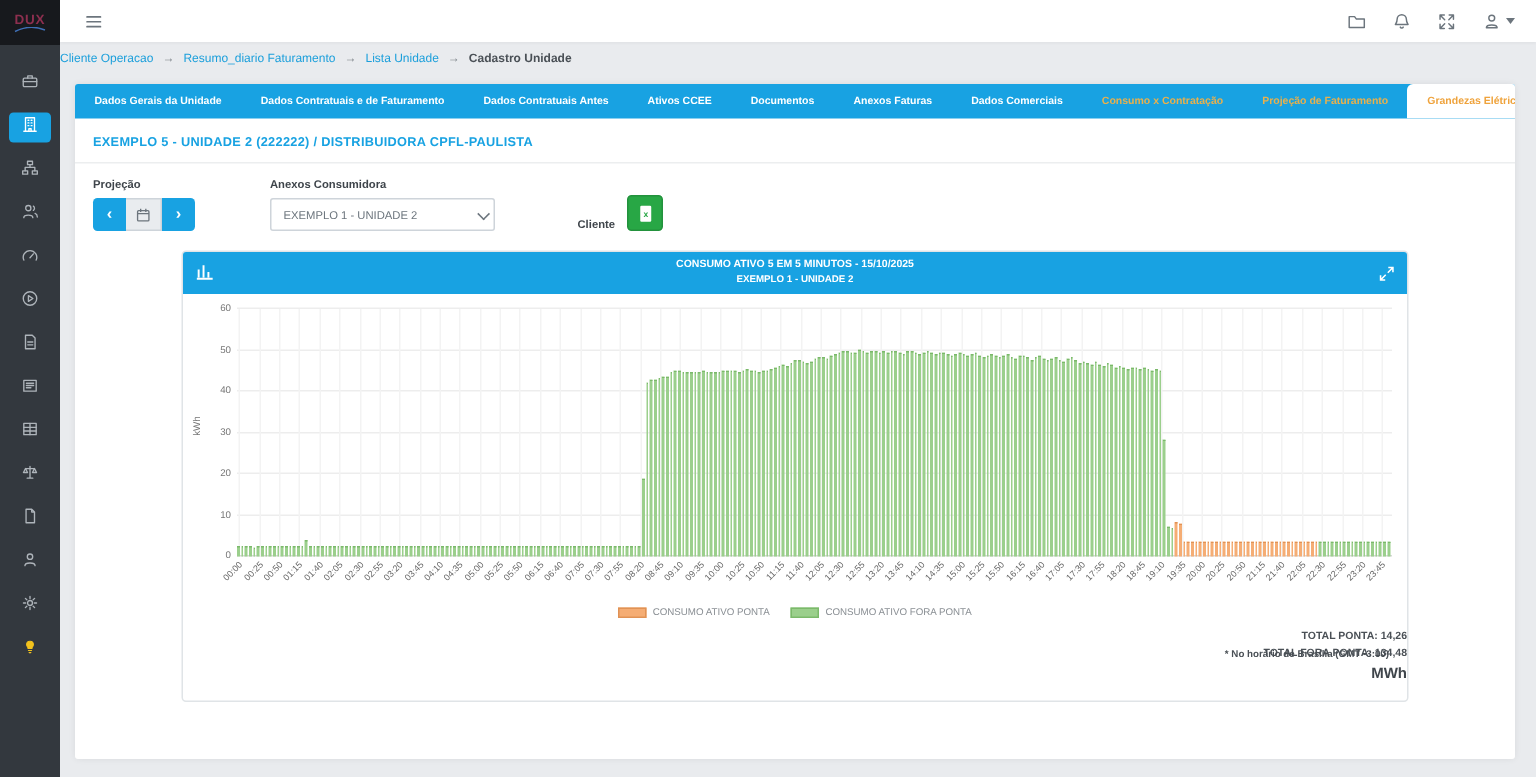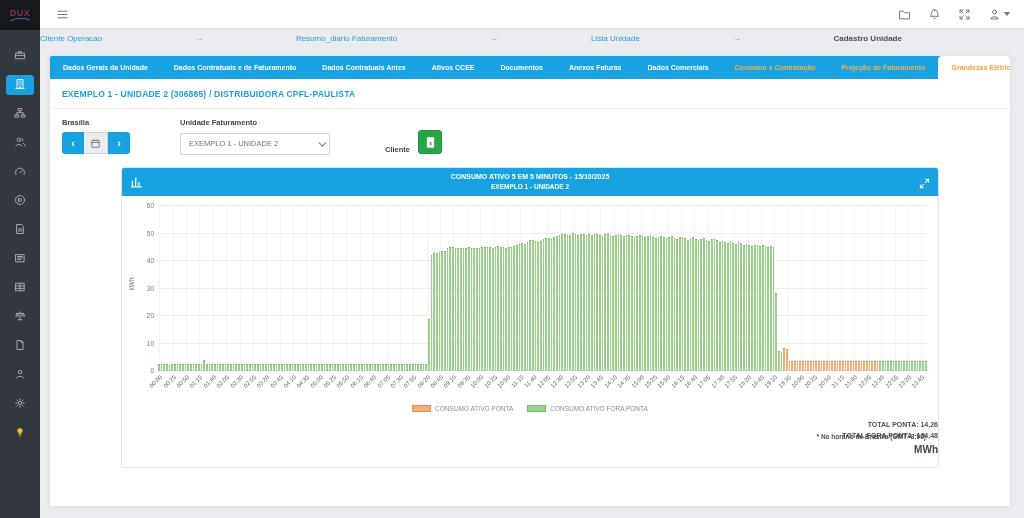--- a/index.html
+++ b/index.html
@@ -18,21 +18,21 @@
   .side-item.active { background:#18a2e2; color:#fff; }
 
   
   .topbar { position:absolute; left:40px; top:0; width:984px; height:28px; background:#fff; display:flex; align-items:center; padding:0 14px 0 16px; box-shadow:0 1px 2px rgba(0,0,0,.04); }
   .hamburger { color:#6c757d; cursor:pointer; display:flex; align-items:center; }
   .top-icons { margin-left:auto; display:flex; align-items:center; gap:17px; color:#6c757d; }
   .top-icon { cursor:pointer; display:flex; align-items:center; gap:3px; }
   .caret-down { width:0; height:0; border-left:3px solid transparent; border-right:3px solid transparent; border-top:4px solid #6c757d; display:inline-block; }
 
   
-  .breadcrumb { position:absolute; left:40px; top:34px; width:880px; display:flex; justify-content:space-between; align-items:center; gap:6px; padding-right:18px; font-size:8px; }
+  .breadcrumb { position:absolute; left:40px; top:34px; width:880px; display:flex; justify-content:flex-start; align-items:center; gap:6px; padding-right:18px; font-size:8px; }
   .crumb { color:#1b9fdb; cursor:pointer; }
   .crumb.current { color:#4a5056; font-weight:bold; cursor:default; }
   .crumb-sep { color:#7a8187; font-size:8px; }
 
   
   .card { position:absolute; left:50px; top:56px; width:960px; height:450px; background:#fff; box-shadow:0 0 5px rgba(0,0,0,.07); border-radius:2px; }
 
   .tabbar { display:flex; background:#18a2e2; height:23px; align-items:stretch; border-radius:2px 2px 0 0; overflow:hidden; }
   .tab { display:flex; align-items:center; padding:0 13px; font-size:7px; font-weight:bold; color:#fff; cursor:pointer; white-space:nowrap; }
   .tab.highlight { color:#e9b04c; }
@@ -243,40 +243,40 @@
         <div class="tab">Ativos CCEE</div>
         <div class="tab">Documentos</div>
         <div class="tab">Anexos Faturas</div>
         <div class="tab">Dados Comerciais</div>
         <div class="tab highlight">Consumo x Contratação</div>
         <div class="tab highlight">Projeção de Faturamento</div>
         <div class="tab active">Grandezas Elétricas</div>
       </div>
 
     <div class="card-body">
-      <h1 class="page-title">EXEMPLO 1 - UNIDADE 2 (306885) / DISTRIBUIDORA CPFL-PAULISTA</h1>
+      <h1 class="page-title">EXEMPLO 5 - UNIDADE 2 (222222) / DISTRIBUIDORA CPFL-PAULISTA</h1>
       <hr class="title-rule">
 
       <div class="filters">
         <div class="fgroup">
-          <span class="flabel">Brasília</span>
+          <span class="flabel">Projeção</span>
           <div class="period-group">
             <button class="nav-btn prev">‹</button>
             <span class="cal-addon">
               <svg viewBox="0 0 16 16" width="11" height="11" fill="none" stroke="currentColor" stroke-width="1.3">
                   <rect x="2.5" y="3.5" width="11" height="10" rx="1"></rect>
                   <path d="M2.5 6.5h11M5.5 1.8v3M10.5 1.8v3"></path>
                 </svg>
             </span>
             <button class="nav-btn next">›</button>
           </div>
         </div>
         <div class="gap1"></div>
         <div class="fgroup">
-          <span class="flabel">Unidade Faturamento</span>
+          <span class="flabel">Anexos Consumidora</span>
           <div class="selectwrap" style="width:150px">
             <select id="sel-unidade"><option>EXEMPLO 1 - UNIDADE 2</option></select>
           </div>
         </div>
         <div class="gap2"></div>
         <div class="fgroup">
           <span class="flabel">Cliente</span>
         </div>
         <div class="gap3"></div>
         <button class="excel-btn">

